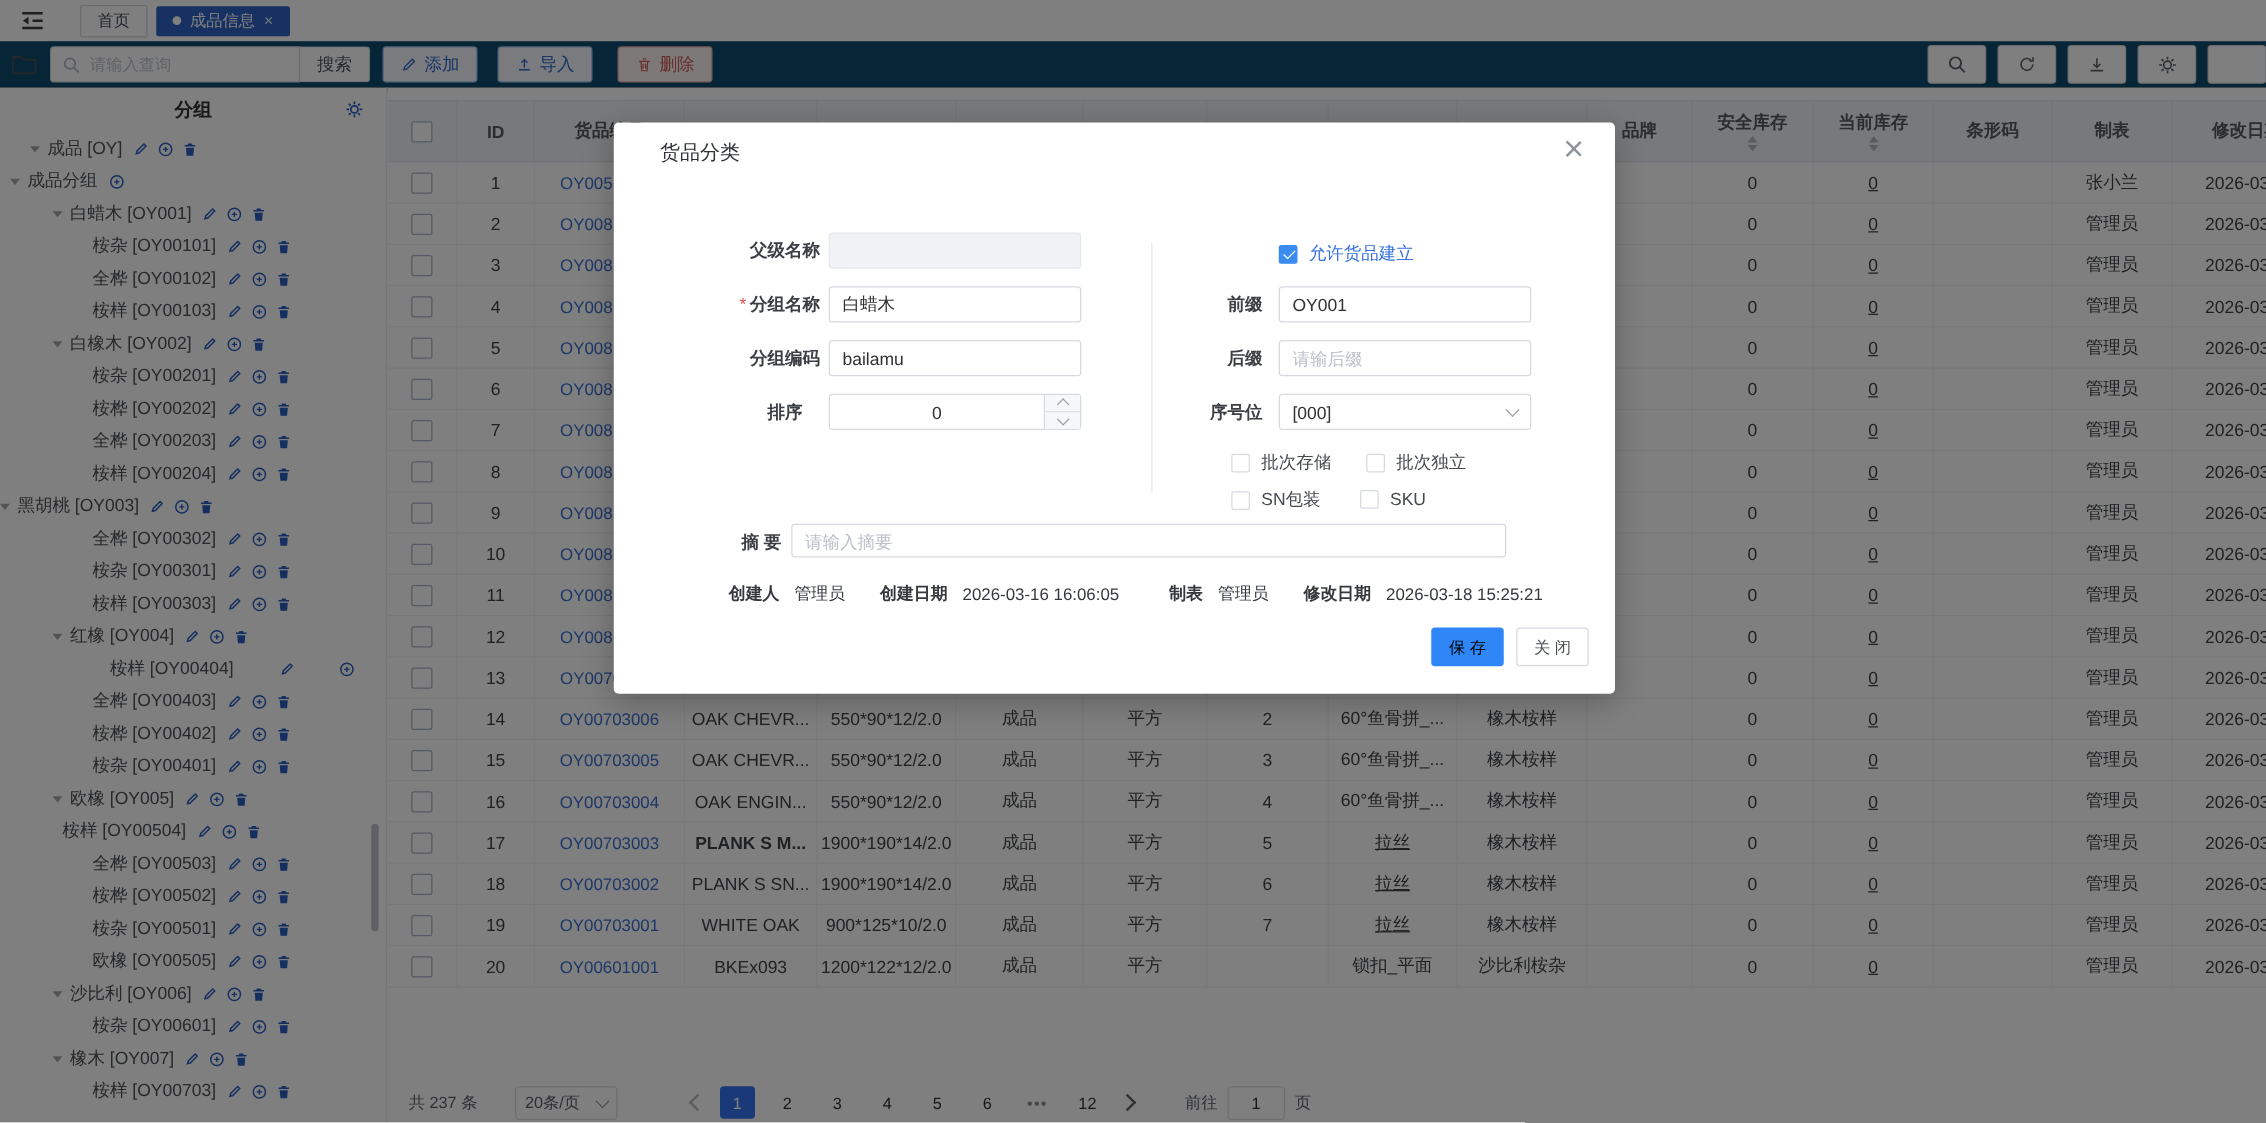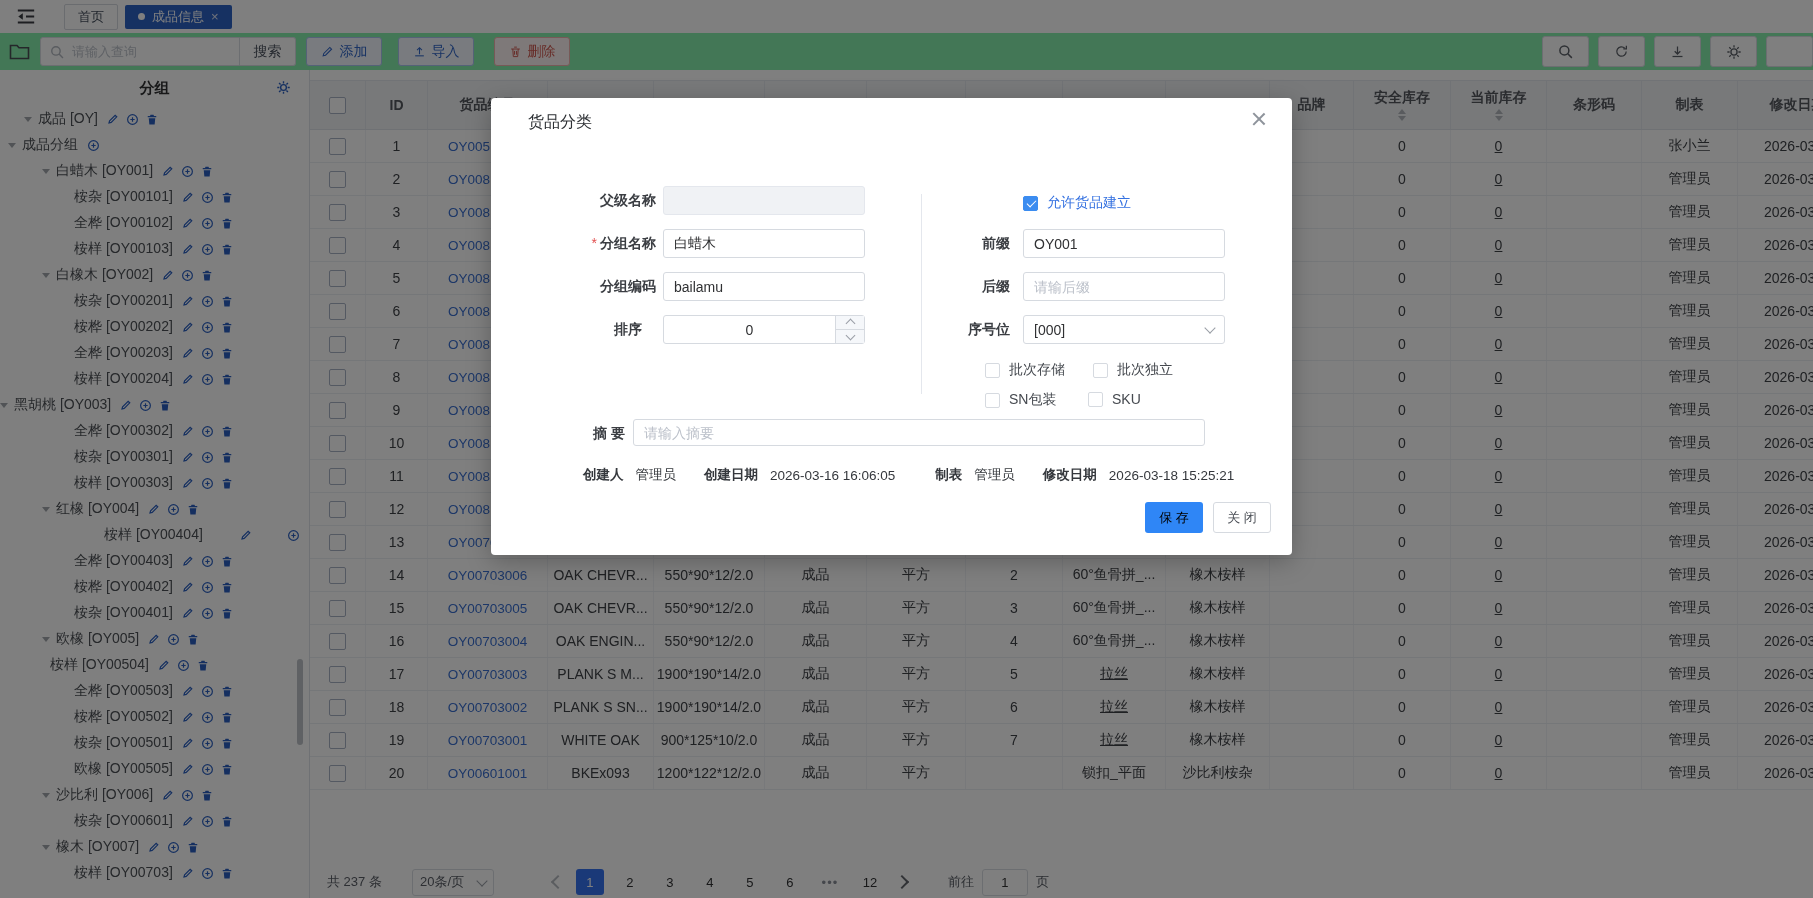--- a/index.html
+++ b/index.html
@@ -8,21 +8,21 @@
   
   .tabbar{position:absolute;top:0;left:0;right:0;height:33px;background:#fff;
           border-bottom:1px solid #e8eaed;display:flex;align-items:center;}
   .fold-btn{margin-left:14px;width:24px;height:20px;display:flex;align-items:center;justify-content:center;cursor:pointer;}
   .tab{height:24px;display:flex;align-items:center;font-size:13px;padding:0 13px;border-radius:2px;cursor:pointer;}
   .tab-home{margin-left:26px;border:1px solid #d4d8df;color:#46505e;background:#fff;}
   .tab-active{margin-left:7px;background:#2d63c5;color:#fff;gap:7px;}
   .tab-dot{width:7px;height:7px;border-radius:50%;background:#fff;display:inline-block;}
   .tab-close{font-size:13px;color:#dfe6f5;line-height:1;}
   
-  .toolbar{position:absolute;top:33px;left:0;right:0;height:37px;background:#86efac;
+  .toolbar{position:absolute;top:33px;left:0;right:0;height:37px;background:#0c4a6e;
            border-bottom:3px solid #000000;display:flex;align-items:center;}
   .folder-ic{margin-left:9px;display:flex;}
   .search-box{margin-left:10px;width:198px;height:27px;border:1px solid #d9dde3;border-radius:3px 0 0 3px;
               display:flex;align-items:center;background:#fff;}
   .search-box svg{margin:0 6px 0 9px;}
   .search-box input{border:none;outline:none;flex:1;font-size:13px;color:#333;min-width:0;background:transparent;
                     font-family:inherit;}
   .search-box input::placeholder{color:#bfc4cc;}
   .btn{height:29px;display:flex;align-items:center;justify-content:center;font-size:14px;border-radius:3px;
        cursor:pointer;box-sizing:border-box;gap:6px;}
@@ -534,21 +534,21 @@
                 <circle cx="12" cy="12" r="9" fill="none" stroke="#2a5fc1" stroke-width="2.2"></circle>
                 <path d="M12 8v8M8 12h8" stroke="#2a5fc1" stroke-width="2.2"></path>
               </svg>
             </span>
             <span class="ticon">
               <svg width="12" height="13" viewBox="0 0 24 24">
                 <path fill="#2a5fc1" d="M9 2.5h6l1 2.5h4.5v2.5H3.5V5H8l1-2.5zM5.5 9.5h13L17.3 22H6.7L5.5 9.5z"></path>
               </svg>
             </span>
           </div>
-          <div class="tree-item" style="padding-left: 76px; gap: 28px;">
+          <div class="tree-item" style="padding-left: 60px; gap: 28px;">
             <span class="caret"></span>
             <span class="tree-label">桉样 [OY00404]</span>
             <span class="ticon">
               <svg width="12" height="12" viewBox="0 0 24 24">
                 <path d="M4 20l1.2-4.4L16.3 4.5l3.2 3.2L8.4 18.8 4 20z" fill="none" stroke="#2a5fc1" stroke-width="2.4"></path>
               </svg>
             </span>
             <span class="ticon">
               <svg width="13" height="13" viewBox="0 0 24 24">
                 <circle cx="12" cy="12" r="9" fill="none" stroke="#2a5fc1" stroke-width="2.2"></circle>
@@ -1277,21 +1277,21 @@
               <div class="td td-modified" style="width: 120px;">2026-03-2</div>
             </div>
             <div class="trow">
               <div class="td td-sel" style="width: 56px;">
                 <span class="cb"></span>
               </div>
               <div class="td td-id" style="width: 62px;">17</div>
               <div class="td td-code" style="width: 120px;">
                 <span class="link">OY00703003</span>
               </div>
-              <div class="td td-name" style="width: 106px;">PLANK S M...</div>
+              <div class="td td-name" style="width: 106px; font-weight: bold;">PLANK S M...</div>
               <div class="td td-spec" style="width: 111px;">1900*190*14/2.0</div>
               <div class="td td-type" style="width: 102px;">成品</div>
               <div class="td td-unit" style="width: 99px;">平方</div>
               <div class="td td-seq" style="width: 97px;">5</div>
               <div class="td td-pattern" style="width: 103px;">
                 <span class="stock-link">拉丝</span>
               </div>
               <div class="td td-material" style="width: 104px;">橡木桉样</div>
               <div class="td td-brand" style="width: 84px;"></div>
               <div class="td td-safe" style="width: 97px;">0</div>

